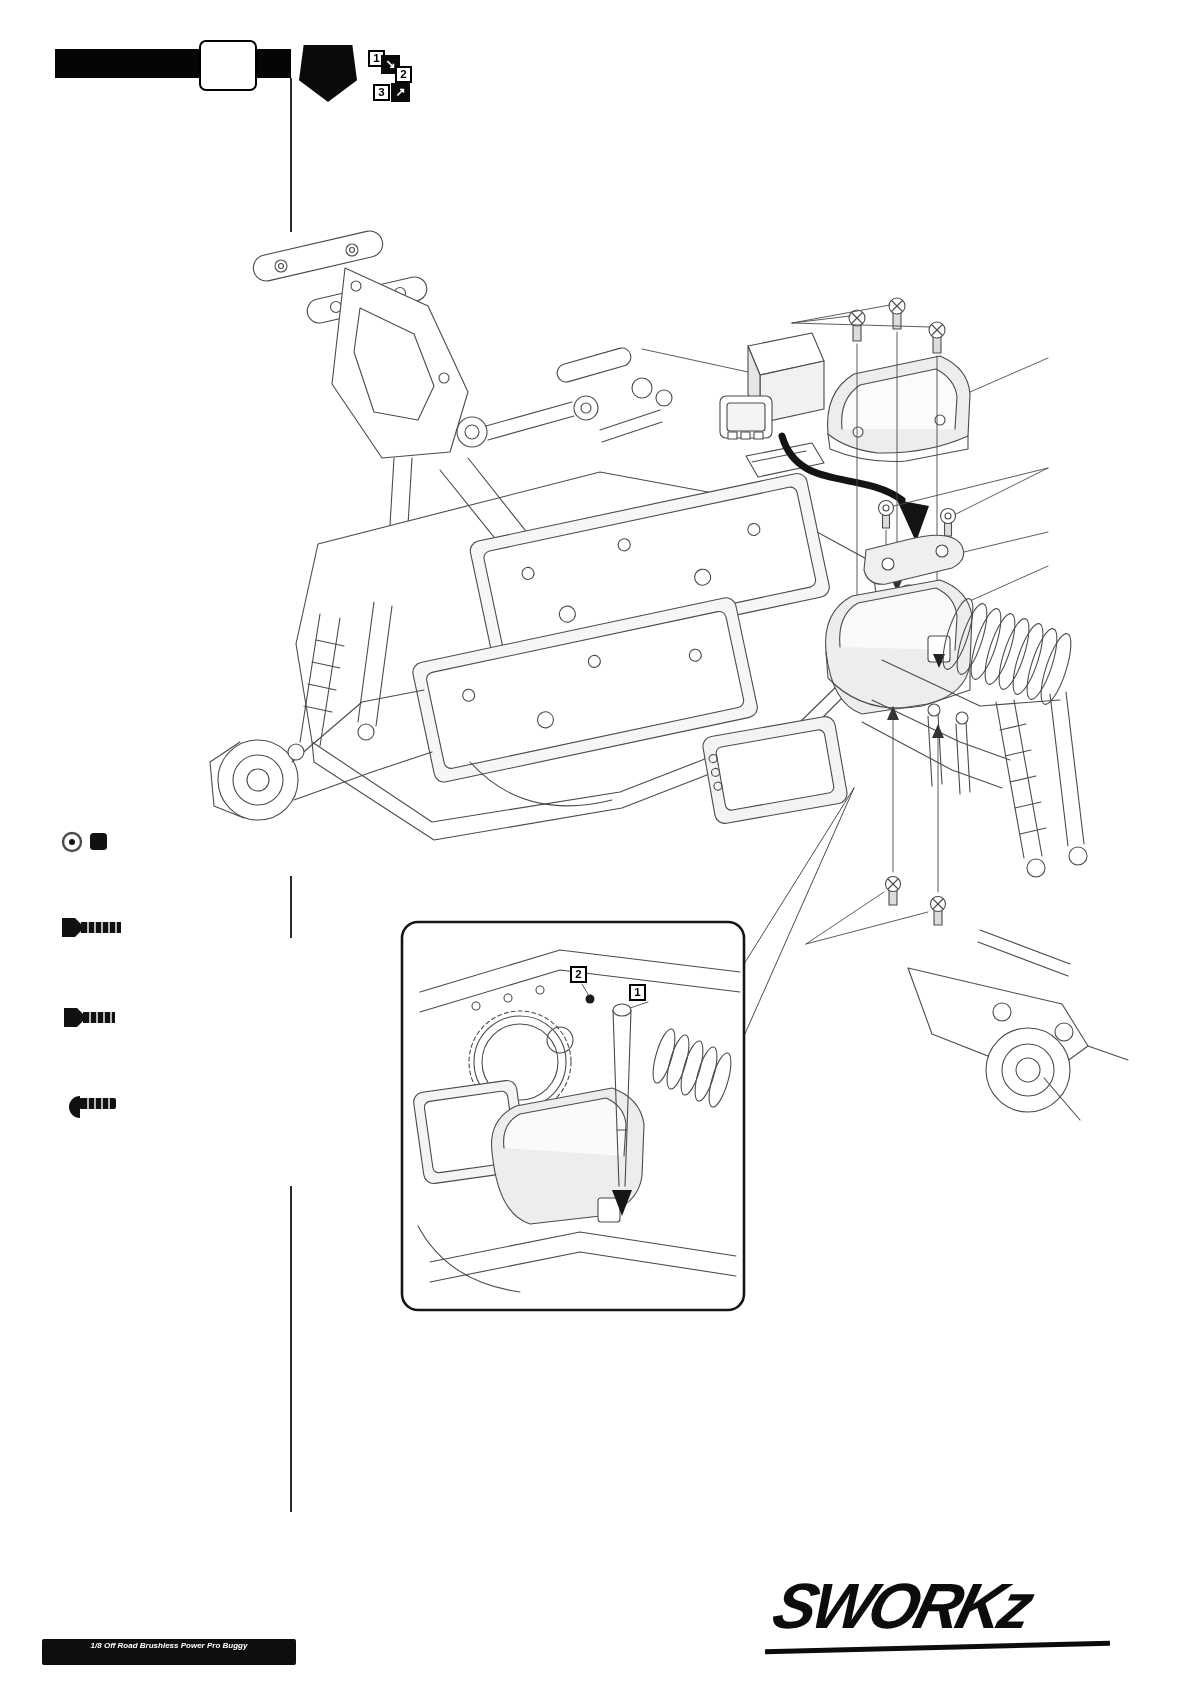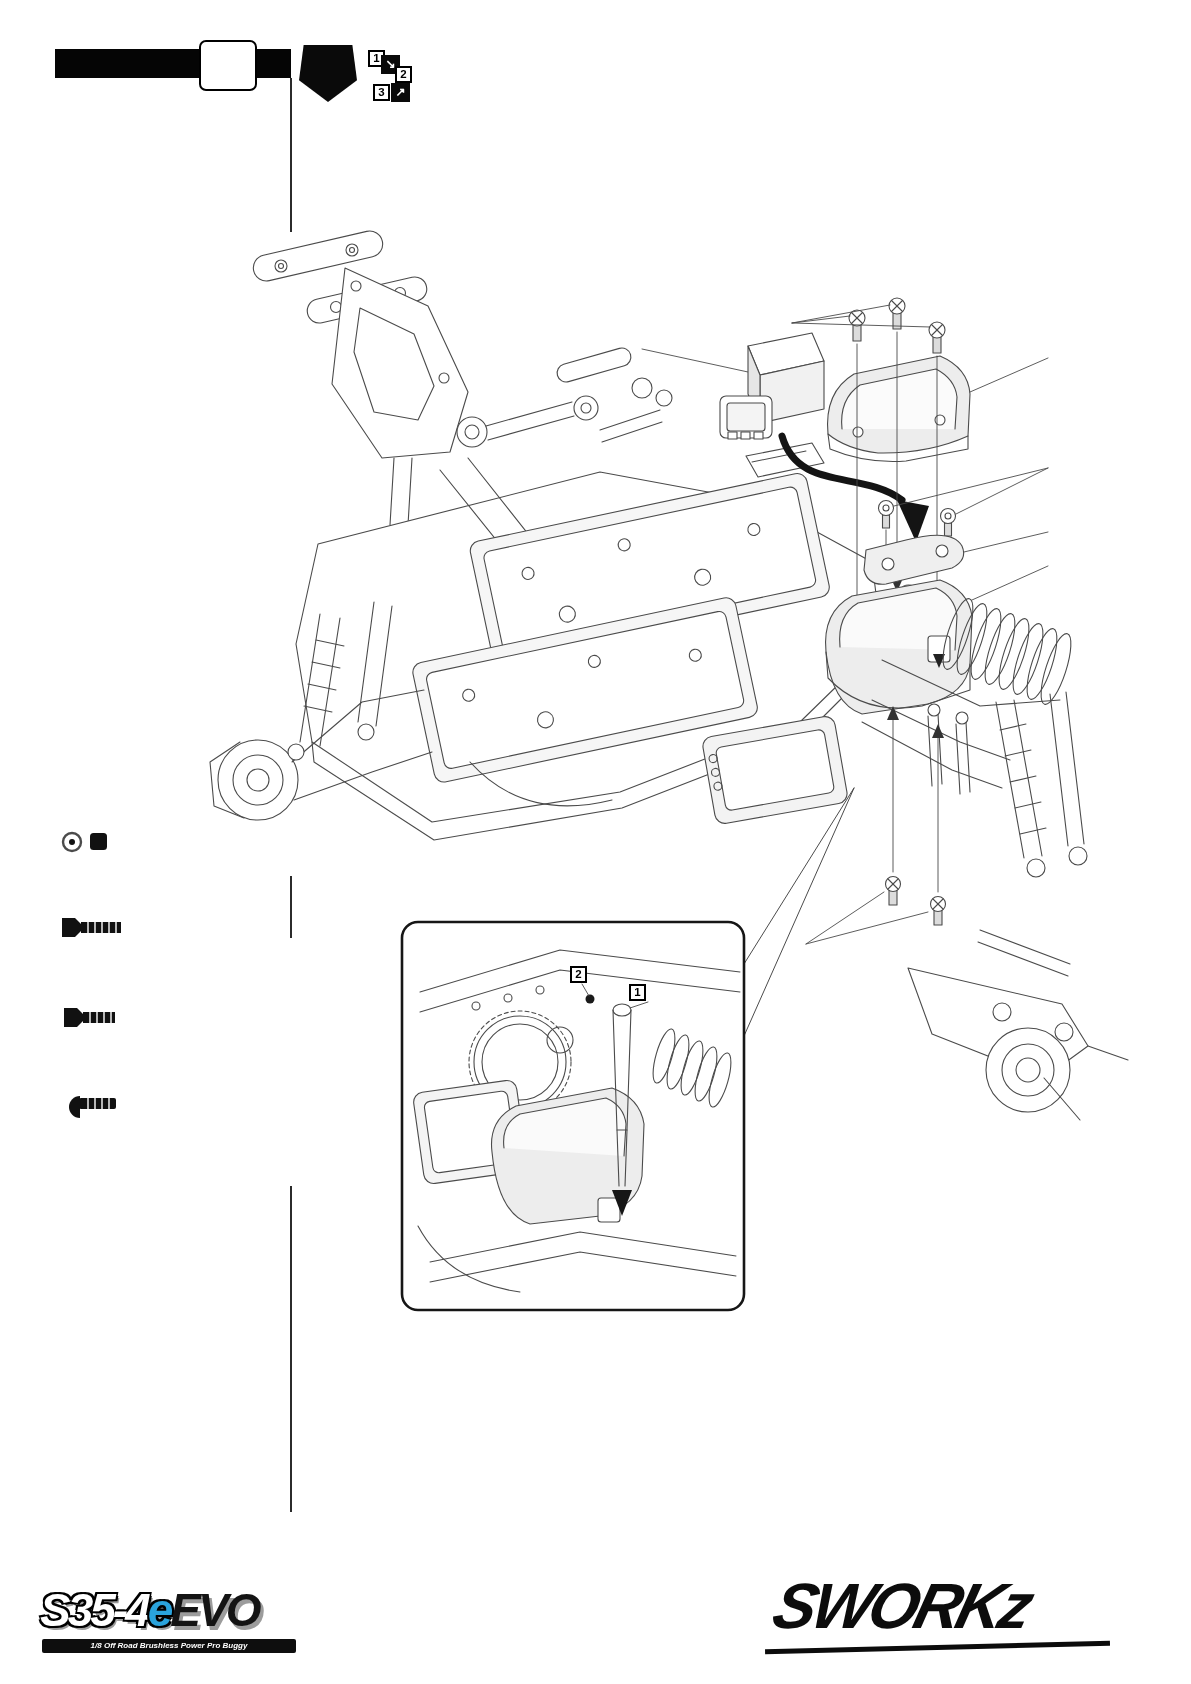--- a/index.html
+++ b/index.html
@@ -39,21 +39,21 @@
 
   
   .model-logo { left:40px; top:1585px; width:280px; height:80px; z-index:2; }
   .model-name { font-style:italic; font-weight:900; font-size:46px; line-height:50px;
                 letter-spacing:-3px; white-space:nowrap; }
   .model-name .outl { color:#ffffff;
       text-shadow:-2px -2px 0 #000, 2px -2px 0 #000, -2px 2px 0 #000, 2px 2px 0 #000, 3px 4px 0 #9c9c9c; }
   .model-name .accent { color:#2aa3dc;
       text-shadow:-2px -2px 0 #000, 2px -2px 0 #000, -2px 2px 0 #000, 2px 2px 0 #000, 3px 4px 0 #9c9c9c; }
   .model-name .suffix { color:#141414; text-shadow:3px 4px 0 #9c9c9c; }
-  .model-sub { position:absolute; left:2px; top:54px; width:254px; height:14px; background:#0e0e0e;
+  .model-sub { position:absolute; left:2px; top:54px; width:254px; height:26px; background:#0e0e0e;
                color:#ffffff; font-style:italic; font-weight:bold; font-size:8px; line-height:14px;
                text-align:center; border-radius:2px; }
 
   
   .brand-logo { left:775px; top:1568px; width:360px; height:100px; z-index:2; }
   .brand-text { font-style:italic; font-weight:900; font-size:64px; line-height:76px;
                 letter-spacing:-4px; color:#0c0c0c; transform:skewX(-14deg); white-space:nowrap; }
   .brand-swoosh { position:absolute; left:-10px; top:77px; width:345px; height:4.5px;
                   background:#0c0c0c; transform:rotate(-1.4deg); }
 </style>
@@ -413,23 +413,20 @@
         <line x1="582" y1="984" x2="589" y2="996" stroke-width="0.9"></line>
         <line x1="648" y1="1002" x2="630" y2="1008" stroke-width="0.9"></line>
       </g>
     </g>
   </svg>
 
   <div class="inset-label il2">2</div>
   <div class="inset-label il1">1</div>
 
   <div class="abs model-logo">
-    <div class="model-name">
-      <span class="outl">S35-4</span><span class="accent">e</span><span class="suffix">EVO</span>
-    </div>
     <div class="model-sub">1/8 Off Road Brushless Power Pro Buggy</div>
   </div>
 
   <div class="abs brand-logo">
     <div class="brand-text">SWORKz</div>
     <div class="brand-swoosh"></div>
   </div>
 
 </div>
 

